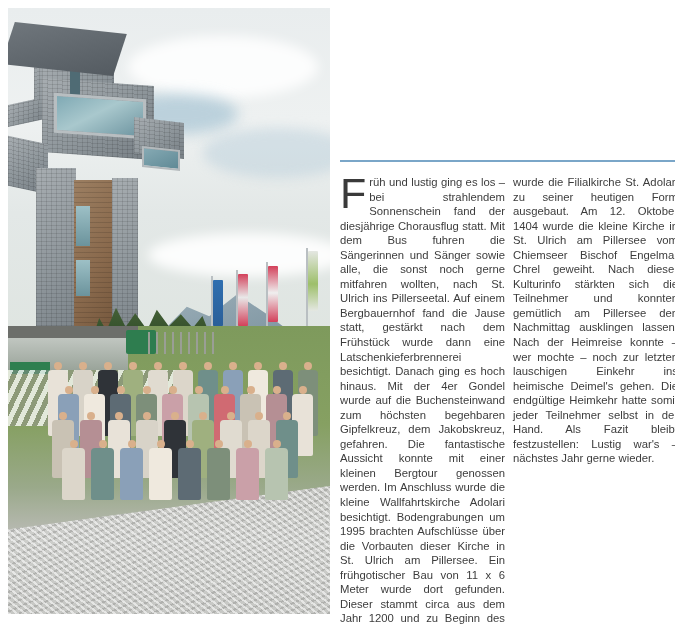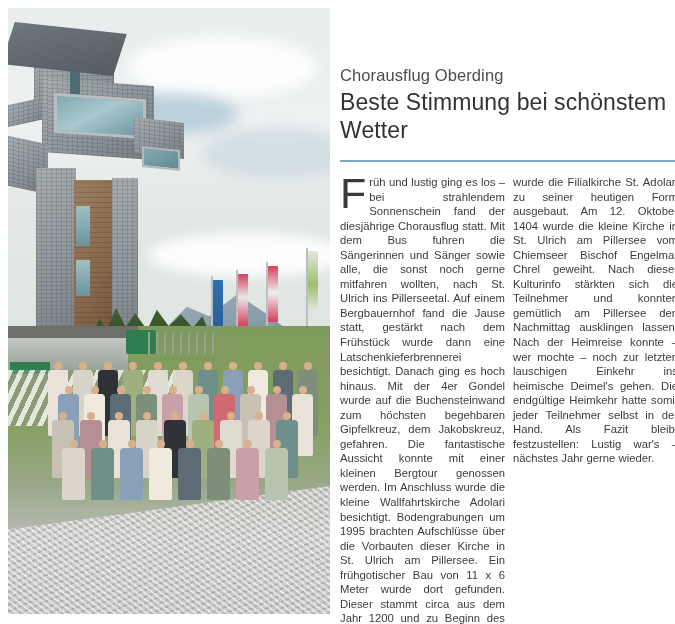--- a/index.html
+++ b/index.html
@@ -377,23 +377,21 @@
           <div class="person" style="left: 223px; top: 116px; width: 23px; height: 52px; background: rgb(183, 196, 176); z-index: 13;"></div>
         </div>
       <div class="gravel"></div>
     </div>
 
   </div>
 </div>
 
 <div class="article">
 
-  <div class="kicker">Chorausflug Oberding</div>
-
-  <div class="headline">Beste Stimmung bei schönstem Wetter</div>
+
 
   <div class="rule"></div>
 
   <div class="cols">
     <div class="col col-1">
       <p class="body-text">Früh und lustig ging es los – bei strahlendem Sonnenschein fand der diesjährige Chorausflug statt. Mit dem Bus fuhren die Sängerinnen und Sänger sowie alle, die sonst noch gerne mitfahren wollten, nach St. Ulrich ins Pillerseetal. Auf einem Bergbauernhof fand die Jause statt, gestärkt nach dem Frühstück wurde dann eine Latschenkieferbrennerei besichtigt. Danach ging es hoch hinaus. Mit der 4er Gondel wurde auf die Buchensteinwand zum höchsten begehbaren Gipfelkreuz, dem Jakobskreuz, gefahren. Die fantastische Aussicht konnte mit einer kleinen Bergtour genossen werden. Im Anschluss wurde die kleine Wallfahrtskirche Adolari besichtigt. Bodengrabungen um 1995 brachten Aufschlüsse über die Vorbauten dieser Kirche in St. Ulrich am Pillersee. Ein frühgotischer Bau von 11 x 6 Meter wurde dort gefunden. Dieser stammt circa aus dem Jahr 1200 und zu Beginn des 15. Jahrhunderts</p>
     </div>
     <div class="col col-2">
       <p class="body-text">wurde die Filialkirche St. Adolari zu seiner heutigen Form ausgebaut. Am 12. Oktober 1404 wurde die kleine Kirche in St. Ulrich am Pillersee vom Chiemseer Bischof Engelmar Chrel geweiht. Nach dieser Kulturinfo stärkten sich die Teilnehmer und konnten gemütlich am Pillersee den Nachmittag ausklingen lassen. Nach der Heimreise konnte – wer mochte – noch zur letzten lauschigen Einkehr ins heimische Deimel's gehen. Die endgültige Heimkehr hatte somit jeder Teilnehmer selbst in der Hand. Als Fazit bleibt festzustellen: Lustig war's – nächstes Jahr gerne wieder.</p>
     </div>

